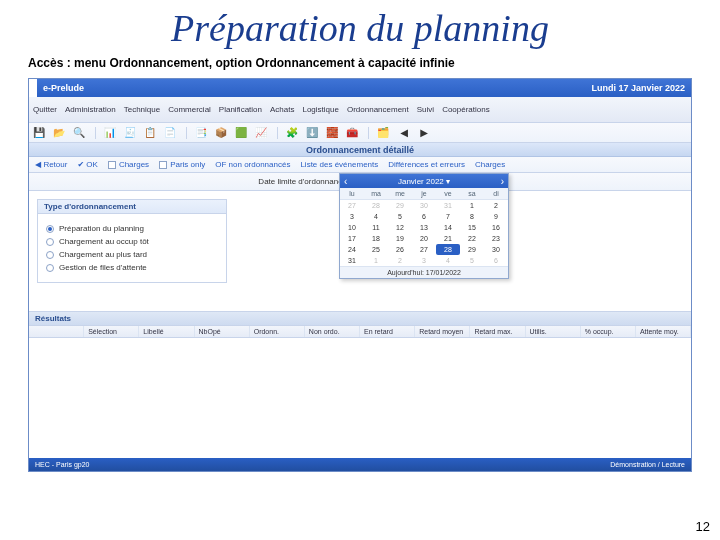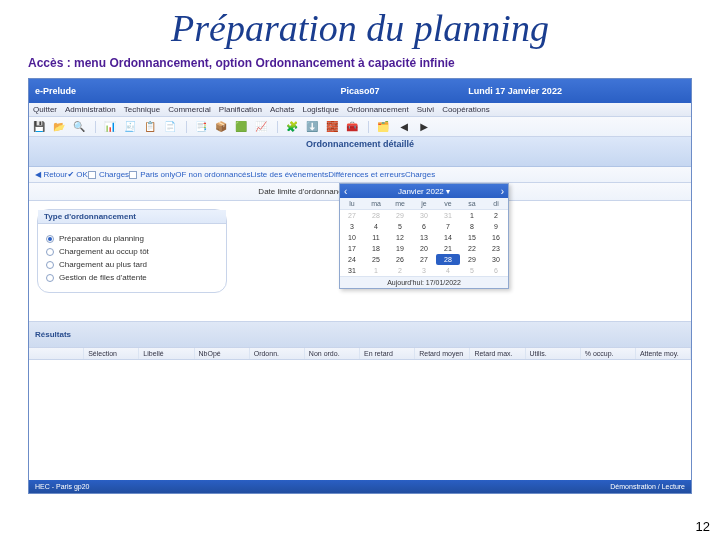--- a/index.html
+++ b/index.html
@@ -1,53 +1,53 @@
 <!DOCTYPE html>
 <html><head>
 <meta charset="utf-8">
 <style>
   * { margin:0; padding:0; box-sizing:border-box; font-family:"Segoe UI",Tahoma,Arial,sans-serif; }
   body { width:720px; height:540px; background:#fff; position:relative; }
   .slide-title { font-size:38px; color:#1a3d8f; text-align:center; padding:6px 0 2px; font-family:Georgia,"Times New Roman",serif; font-style:italic; font-weight:500; }
-  .subtitle { font-size:12px; color:#4c1d95; font-weight:600; padding:4px 28px 8px; }
+  .subtitle { font-size:12px; color:#000000; font-weight:600; padding:4px 28px 8px; }
   .subtitle .bold { font-weight:700; }
   .app { margin:0 28px; width:664px; border:1px solid #6c8cc7; font-size:9px; color:#333; }
-  .titlebar { background:linear-gradient(#3f74d6,#2a5fc4); color:#fff; display:flex; align-items:center; height:24px; padding:1px 6px; font-size:9px; font-weight:600; }
+  .titlebar { background:linear-gradient(#3f74d6,#2a5fc4); color:#fff; display:flex; align-items:center; height:18px; padding:1px 6px; font-size:9px; font-weight:600;margin-left:8px; }
   .titlebar .t-left { flex:1; }
   .titlebar .t-mid { flex:1; text-align:center; }
-  .titlebar .t-right { flex:1; }
-  .menubar { background:linear-gradient(#f2f5fb,#e3e9f5); border-bottom:1px solid #c8d4ea; display:flex; align-items:center; height:14px; padding:0 4px; gap:8px; font-size:8px; color:#334; }
+  .titlebar .t-right { flex:1; text-align:right; }
+  .menubar { background:linear-gradient(#f2f5fb,#e3e9f5); border-bottom:1px solid #c8d4ea; display:flex; align-items:center; height:26px; padding:0 4px; gap:8px; font-size:8px; color:#334; }
   .menubar span { cursor:default; }
   .toolbar { background:linear-gradient(#f7f9fd,#eef3fb); border-bottom:1px solid #c8d4ea; height:20px; display:flex; align-items:center; padding:0 4px; gap:6px; }
   .tb-icon { width:14px; height:14px; display:inline-flex; align-items:center; justify-content:center; font-size:10px; }
   .tb-sep { width:1px; height:12px; background:#c8d4ea; margin:0 2px; }
-  .section-head { background:linear-gradient(#dce7f9,#c6d7f1); border-bottom:1px solid #b0c4e5; text-align:center; font-weight:700; font-size:9px; color:#2a4e8f; height:30px; line-height:14px; }
-  .cmdbar { background:linear-gradient(#f7f9fd,#eef3fb); border-bottom:1px solid #c8d4ea; height:16px; display:flex; align-items:center; padding:0 6px; font-size:8px; color:#2a5fc4; }
+  .section-head { background:linear-gradient(#dce7f9,#c6d7f1); border-bottom:1px solid #b0c4e5; text-align:center; font-weight:700; font-size:9px; color:#2a4e8f; height:14px; line-height:14px; }
+  .cmdbar { background:linear-gradient(#f7f9fd,#eef3fb); border-bottom:1px solid #c8d4ea; height:16px; display:flex; align-items:center; padding:0 6px; gap:10px; font-size:8px; color:#2a5fc4; }
   .cmdbar .cmd { display:inline-flex; align-items:center; gap:3px; cursor:default; }
   .cmdbar .chk { width:8px; height:8px; border:1px solid #8ba2c7; background:#fff; display:inline-block; }
   .datebar { background:linear-gradient(#f7f9fd,#eef3fb); border-bottom:1px solid #c8d4ea; height:18px; display:flex; align-items:center; justify-content:center; gap:6px; font-size:8px; position:relative; }
   .date-input { width:70px; height:13px; border:1px solid #8ba2c7; background:#fff; font-size:8px; padding:0 3px; line-height:11px; }
   .cal-btn { width:13px; height:13px; border:1px solid #8ba2c7; background:#fff; display:inline-flex; align-items:center; justify-content:center; font-size:8px; }
   .content { display:flex; align-items:flex-start; min-height:120px; background:#fff; }
-  .panel { margin:8px; border:1px solid #c8d4ea; border-radius:12px; width:190px; }
+  .panel { margin:8px; border:1px solid #c8d4ea; border-radius:0; width:190px; }
   .panel-head { background:linear-gradient(#eaf1fc,#dfe9f9); font-size:8px; font-weight:600; color:#2a4e8f; padding:2px 6px; border-bottom:1px solid #c8d4ea; }
   .panel-body { padding:6px 8px; font-size:8px; color:#333; }
   .radio-row { display:flex; align-items:center; gap:5px; margin:4px 0; }
   .radio { width:8px; height:8px; border:1px solid #8ba2c7; border-radius:50%; display:inline-flex; align-items:center; justify-content:center; }
   .radio.sel::after { content:""; width:4px; height:4px; border-radius:50%; background:#2a5fc4; display:block; }
   .calendar { position:absolute; left:310px; top:0; width:170px; border:1px solid #90a8cf; background:#fff; box-shadow:2px 2px 4px rgba(0,0,0,0.2); z-index:5; }
   .cal-head { background:linear-gradient(#3f74d6,#2a5fc4); color:#fff; display:flex; align-items:center; justify-content:space-between; font-size:8px; height:14px; padding:0 4px; }
   .cal-head .nav { cursor:default; font-size:10px; }
   .cal-grid { display:grid; grid-template-columns:repeat(7,1fr); font-size:7px; }
   .cal-grid .dh { background:#eef3fb; color:#567; text-align:center; padding:2px 0; border-bottom:1px solid #dbe4f2; }
   .cal-grid .d { text-align:center; padding:2px 0; color:#333; }
   .cal-grid .d.mute { color:#bbb; }
   .cal-grid .d.sel { background:#2a5fc4; color:#fff; border-radius:2px; }
   .cal-foot { background:#eef3fb; font-size:7px; text-align:center; padding:2px 0; border-top:1px solid #dbe4f2; }
-  .results-head { background:linear-gradient(#dfe8f6,#cedbf0); border-top:1px solid #c8d4ea; border-bottom:1px solid #c8d4ea; font-size:8px; font-weight:600; color:#2a4e8f; padding:8px 6px; }
+  .results-head { background:linear-gradient(#dfe8f6,#cedbf0); border-top:1px solid #c8d4ea; border-bottom:1px solid #c8d4ea; font-size:8px; font-weight:600; color:#2a4e8f; padding:2px 6px; }
   .grid-head { display:flex; background:linear-gradient(#f2f5fb,#e6ecf7); border-bottom:1px solid #c8d4ea; font-size:7px; color:#334; }
   .grid-head div { padding:2px 4px; border-right:1px solid #dbe4f2; flex:1; white-space:nowrap; overflow:hidden; }
   .grid-body { height:120px; background:#fff; }
   .statusbar { background:linear-gradient(#2a5fc4,#214ea0); color:#fff; display:flex; align-items:center; height:13px; padding:0 6px; font-size:7px; }
   .statusbar .s-left { flex:1; }
   .statusbar .s-mid { flex:1; text-align:center; color:#ffb0b0; }
   .statusbar .s-right { flex:1; text-align:right; }
   .page-wrap { position:relative; }
   .pagenum { position:absolute; right:10px; bottom:6px; font-size:13px; color:#000; }
 </style>
@@ -56,21 +56,20 @@
 
 <h1 class="slide-title">Préparation du planning</h1>
 <p class="subtitle">
   <span>Accès : menu </span><span class="bold">Ordonnancement</span><span>, option </span><span class="bold">Ordonnancement à capacité infinie</span>
 </p>
 
 <div class="app">
 
   <div class="titlebar">
     <span class="t-left">e-Prelude</span>
-    <span class="t-mid">Picaso07</span>
     <span class="t-right">Lundi 17 Janvier 2022</span>
   </div>
 
   <div class="menubar" id="menubar">
       <span>Quitter</span>
       <span>Administration</span>
       <span>Technique</span>
       <span>Commercial</span>
       <span>Planification</span>
       <span>Achats</span>

